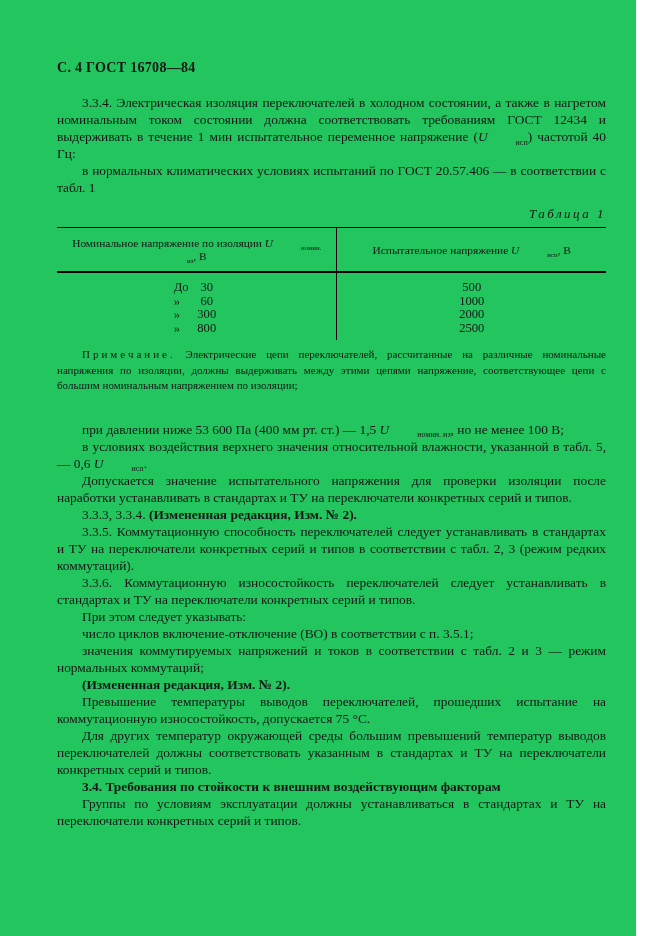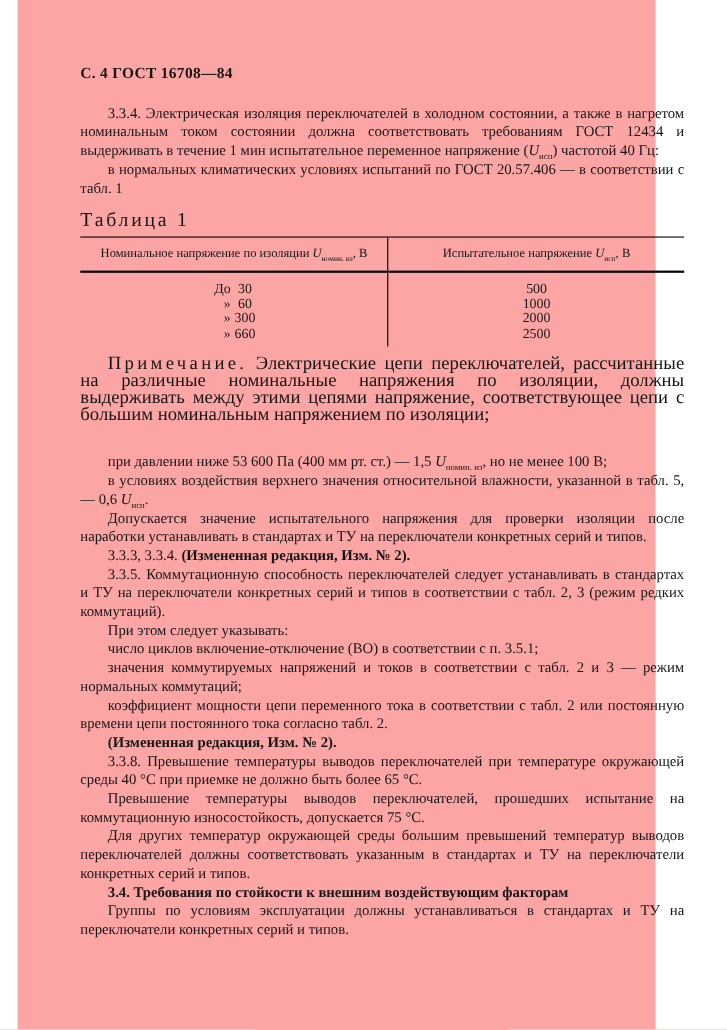--- a/index.html
+++ b/index.html
@@ -5,48 +5,49 @@
   html, body { margin:0; padding:0; }
   body {
     width:661px; height:936px;
     background:#ffffff;
     font-family:"Liberation Serif", serif;
     color:#161616;
     position:relative;
     overflow:hidden;
   }
   .page {
-    position:absolute; top:0; left:16px;
-    width:580px; height:936px;
-    background:#fca5a5;
+    position:absolute; top:0; left:0;
+    width:636px; height:936px;
+    background:#22c55e;
   }
   .content {
     position:absolute; left:57px; top:60px; width:549px;
   }
   .doc-header {
     font-weight:bold;
     font-size:14px;
     letter-spacing:0.3px;
     margin:0 0 18px 0;
   }
   p.para {
     margin:0;
     font-size:13.4px;
     line-height:17px;
     text-align:justify;
     text-indent:25px;
   }
   p.bold { font-weight:bold; }
   .uvar { font-style:italic; }
-  sub { font-size:0.60em; line-height:0; letter-spacing:0; }
+  sub { font-size:0.60em; line-height:0; letter-spacing:0;margin-left:28px; }
   .table-label {
-    text-align:left;
-    font-size:18px;
+    text-align:right;
+    font-size:13px;
     letter-spacing:2.5px;
     margin:10px 0 5px 0;
+    font-style:italic;
   }
   table.gtable {
     width:100%;
     border-collapse:collapse;
     border-top:1.5px solid #000;
     margin:0 0 7px 0;
   }
   table.gtable th {
     font-weight:normal;
     font-size:11.4px;
@@ -61,26 +62,26 @@
   }
   table.gtable td {
     font-size:12.6px;
     line-height:13.5px;
     text-align:center;
     vertical-align:top;
     padding:8px 0 5px 0;
   }
   .range-block { display:inline-block; text-align:left; }
   .range-row { display:block; }
-  .range-pfx { display:inline-block; width:20px;text-align:right; }
+  .range-pfx { display:inline-block; width:20px; }
   .range-num { display:inline-block; width:26px; text-align:center; }
   .vline { display:block; }
   p.note {
     margin:1px 0 0 0;
-    font-size:17px;
+    font-size:11px;
     line-height:15.5px;
     text-align:justify;
     text-indent:25px;
   }
   .note-label { letter-spacing:3px; }
   .spacer-lg { height:27px; }
 </style>
 </head>
 <body>
 
@@ -102,21 +103,21 @@
           <th><span>Испытательное напряжение </span><span class="uvar">U</span><sub>исп</sub><span>, В</span></th>
         </tr>
       </thead>
       <tbody>
         <tr>
           <td class="c1">
             <span class="range-block">
               <span class="range-row"><span class="range-pfx">До</span><span class="range-num">30</span></span>
               <span class="range-row"><span class="range-pfx">»</span><span class="range-num">60</span></span>
               <span class="range-row"><span class="range-pfx">»</span><span class="range-num">300</span></span>
-              <span class="range-row"><span class="range-pfx">»</span><span class="range-num">660</span></span>
+              <span class="range-row"><span class="range-pfx">»</span><span class="range-num">800</span></span>
             </span>
           </td>
           <td>
             <span class="vline">500</span>
             <span class="vline">1000</span>
             <span class="vline">2000</span>
             <span class="vline">2500</span>
           </td>
         </tr>
       </tbody>
@@ -129,33 +130,32 @@
     <p class="para"><span>при давлении ниже 53 600 Па (400 мм рт. ст.) — 1,5 </span><span class="uvar">U</span><sub>номин. из</sub><span>, но не менее 100 В;</span></p>
 
     <p class="para"><span>в условиях воздействия верхнего значения относительной влажности, указанной в табл. 5, — 0,6 </span><span class="uvar">U</span><sub>исп</sub><span>.</span></p>
 
     <p class="para">Допускается значение испытательного напряжения для проверки изоляции после наработки устанавливать в стандартах и ТУ на переключатели конкретных серий и типов.</p>
 
     <p class="para"><span>3.3.3, 3.3.4. </span><span class="bold" style="font-weight:bold">(Измененная редакция, Изм. № 2).</span></p>
 
     <p class="para">3.3.5. Коммутационную способность переключателей следует устанавливать в стандартах и ТУ на переключатели конкретных серий и типов в соответствии с табл. 2, 3 (режим редких коммутаций).</p>
 
+    <p class="para">3.3.6. Коммутационную износостойкость переключателей следует устанавливать в стандартах и ТУ на переключатели конкретных серий и типов.</p>
 
     <p class="para">При этом следует указывать:</p>
 
     <p class="para">число циклов включение-отключение (ВО) в соответствии с п. 3.5.1;</p>
 
     <p class="para">значения коммутируемых напряжений и токов в соответствии с табл. 2 и 3 — режим нормальных коммутаций;</p>
 
-    <p class="para">коэффициент мощности цепи переменного тока в соответствии с табл. 2 или постоянную времени цепи постоянного тока согласно табл. 2.</p>
 
     <p class="para bold">(Измененная редакция, Изм. № 2).</p>
 
 
-    <p class="para">3.3.8. Превышение температуры выводов переключателей при температуре окружающей среды 40 °С при приемке не должно быть более 65 °С.</p>
 
     <p class="para">Превышение температуры выводов переключателей, прошедших испытание на коммутационную износостойкость, допускается 75 °С.</p>
 
     <p class="para">Для других температур окружающей среды большим превышений температур выводов переключателей должны соответствовать указанным в стандартах и ТУ на переключатели конкретных серий и типов.</p>
 
     <p class="para bold">3.4. Требования по стойкости к внешним воздействующим факторам</p>
 
 
     <p class="para">Группы по условиям эксплуатации должны устанавливаться в стандартах и ТУ на переключатели конкретных серий и типов.</p>
 

